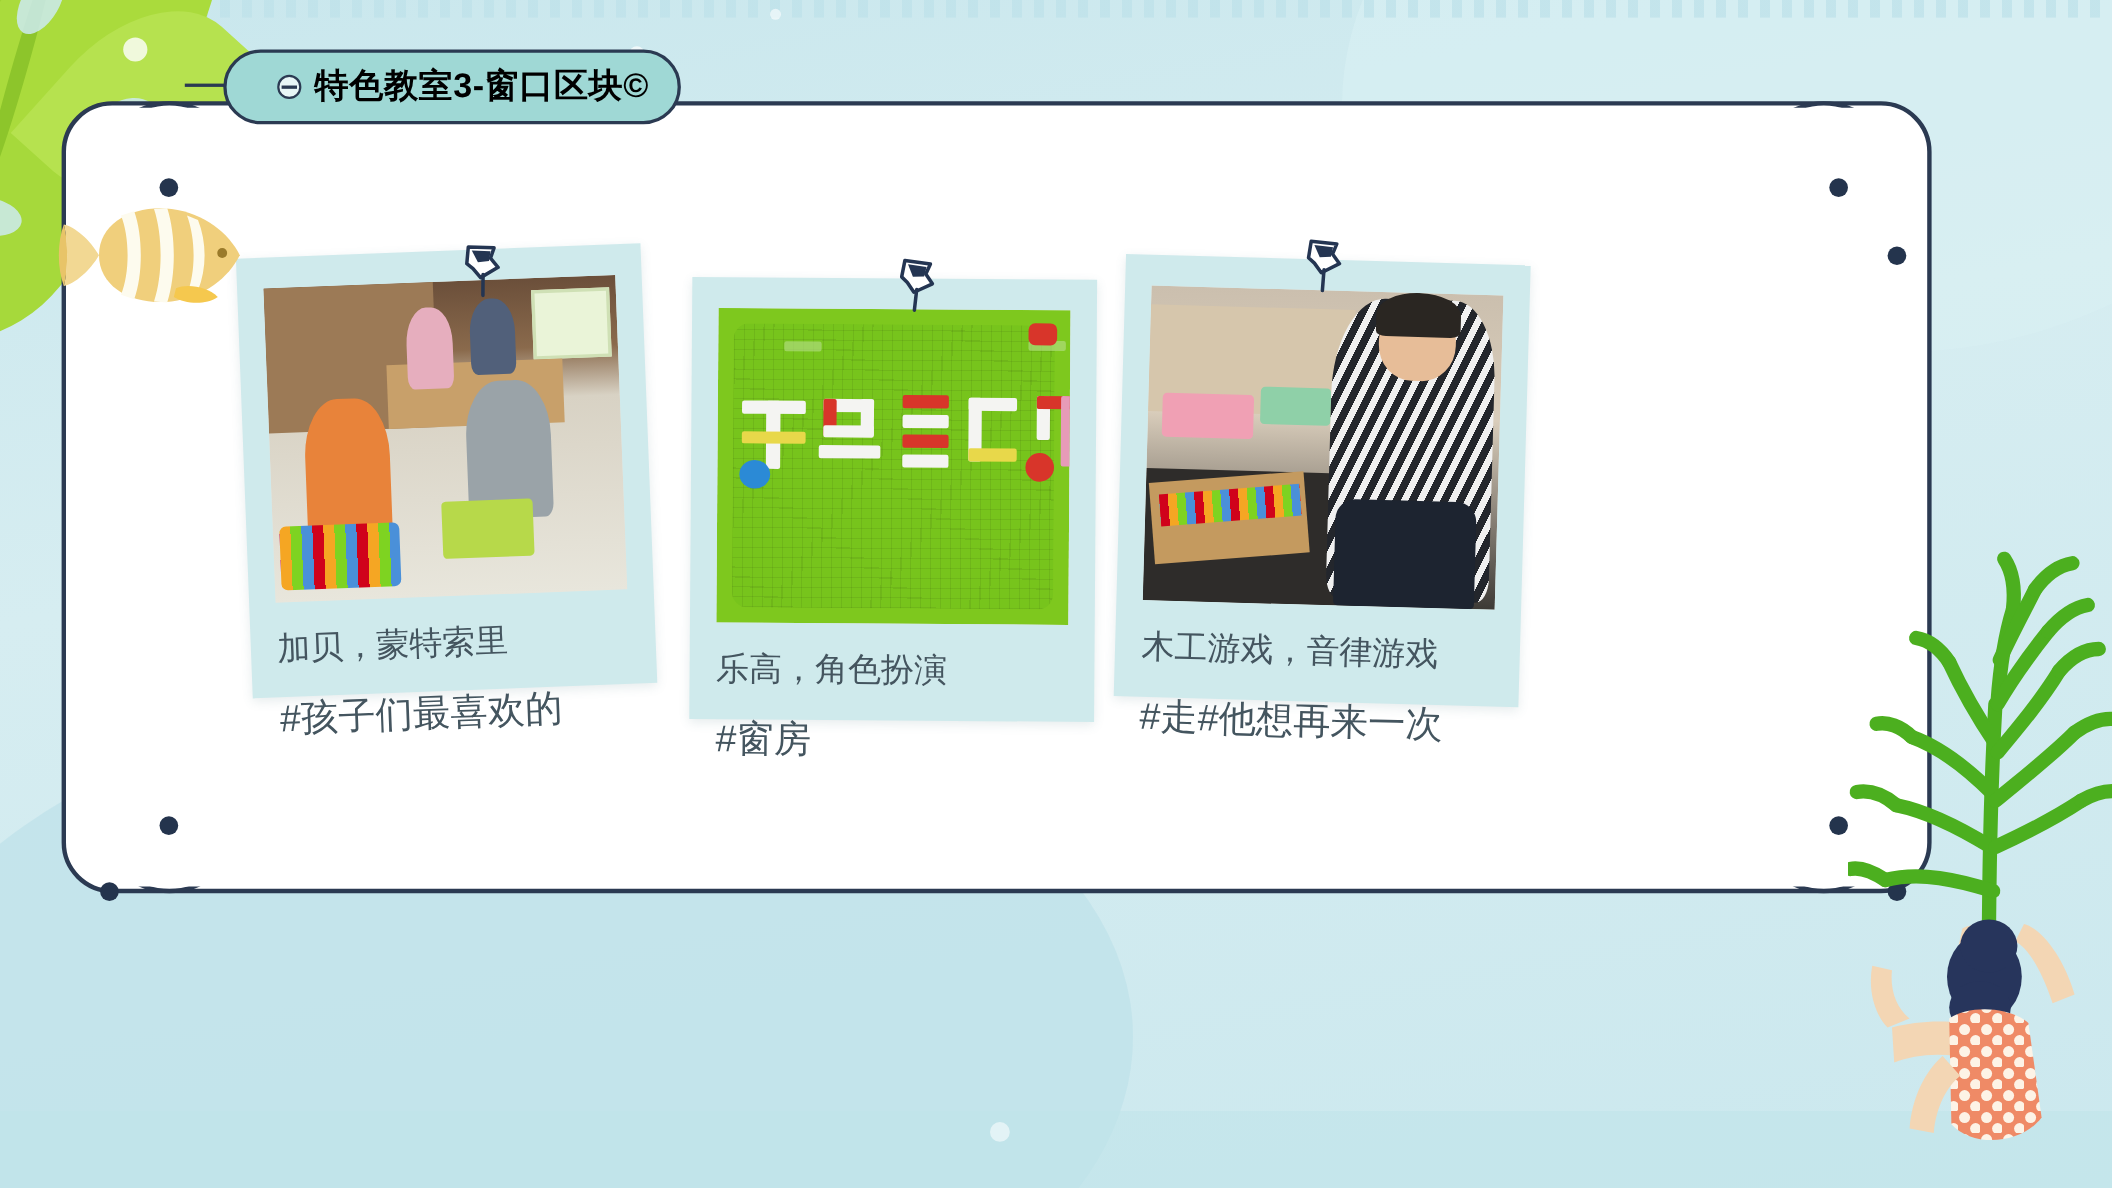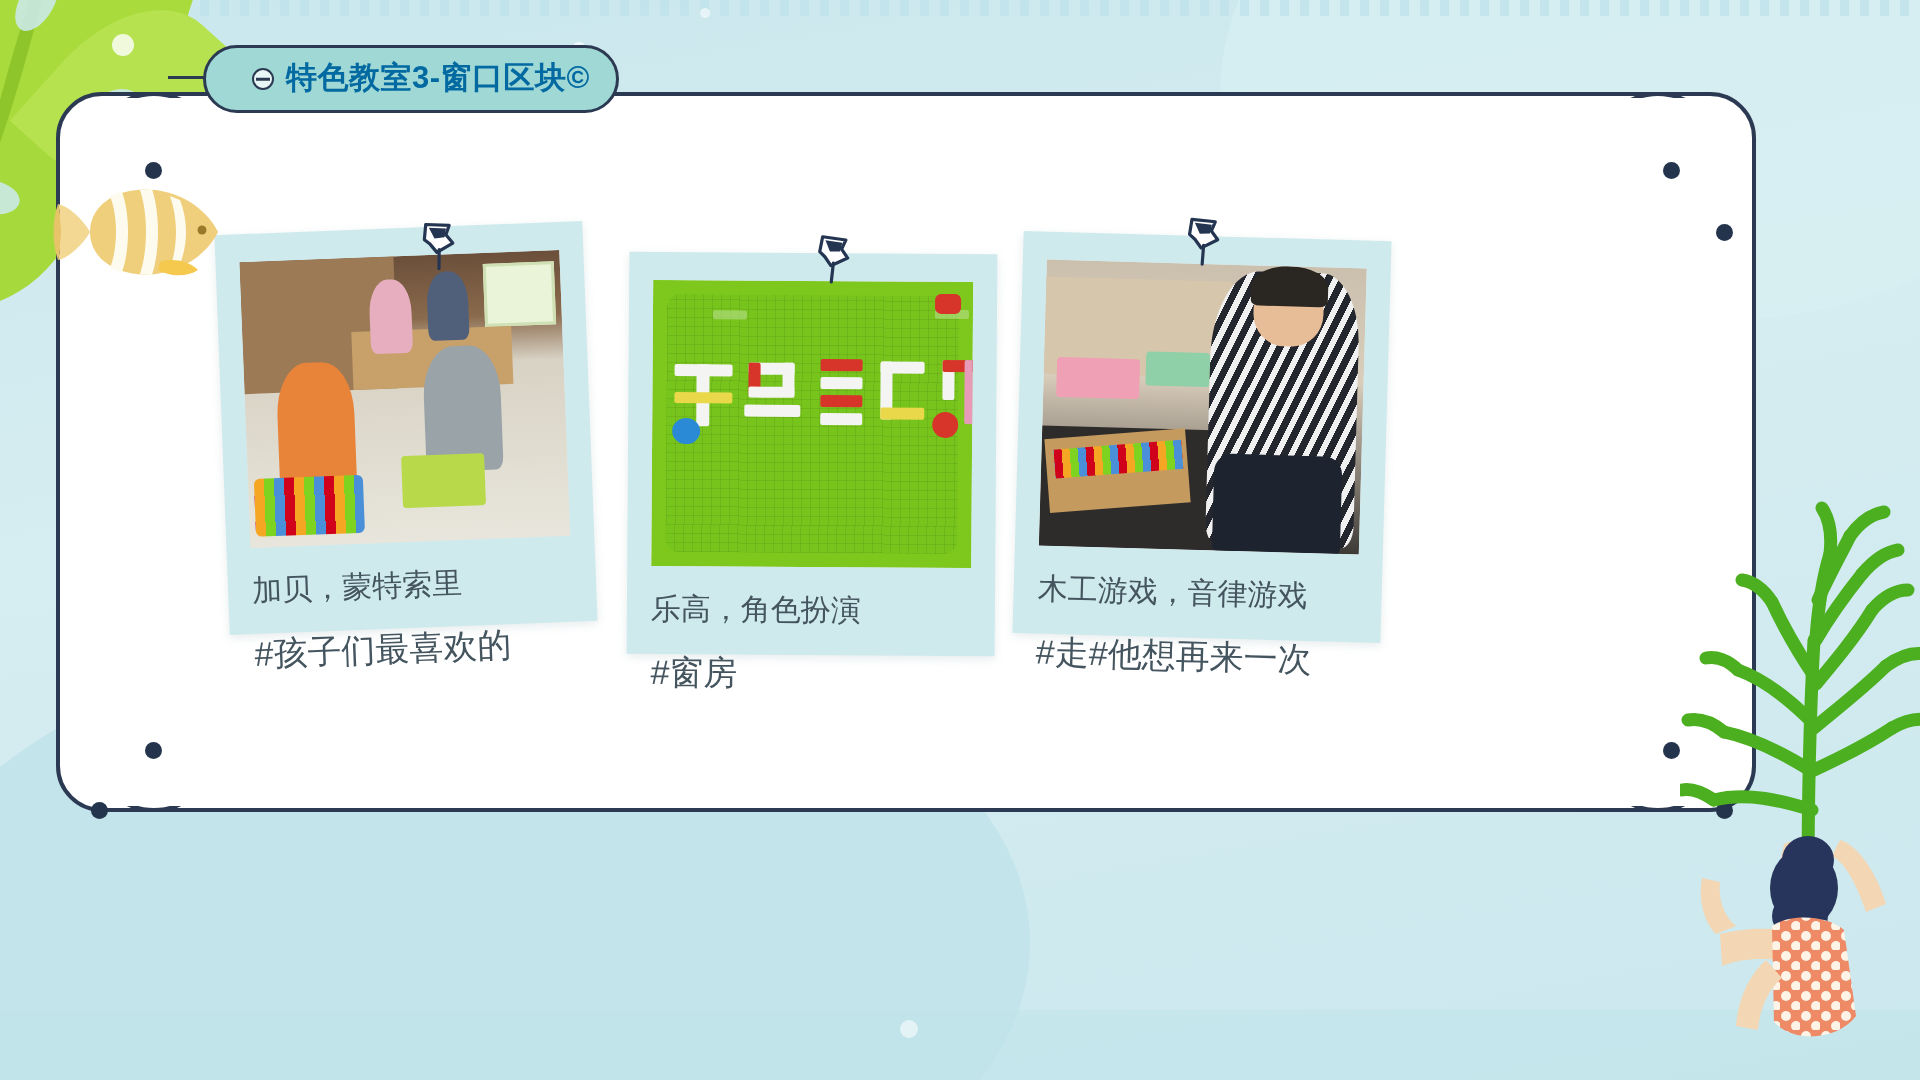--- a/index.html
+++ b/index.html
@@ -124,21 +124,21 @@
   .title-tab-icon {
     width: 22px; height: 22px; border-radius: 50%;
     border: 2.5px solid #2b3a52; background: #e8f6f6;
     position: relative; flex: none;
   }
   .title-tab-icon::after {
     content: ""; position: absolute; left: 2px; right: 2px; top: 50%;
     height: 2.5px; background: #2b3a52; transform: translateY(-50%);
   }
   .title-tab-text {
-    font-size: 31px; font-weight: 700; color: #0369a1;
+    font-size: 31px; font-weight: 700; color: #000000;
     letter-spacing: .5px; white-space: nowrap;
     padding-bottom: 3px;
   }
   .tab-tail {
     position: absolute; left: 168px; top: 76px;
     width: 48px; height: 3px; background: #2b3a52; z-index: 13;
   }
 
   
   .fish { position: absolute; left: 52px; top: 178px; width: 170px; height: 108px; z-index: 20; }

